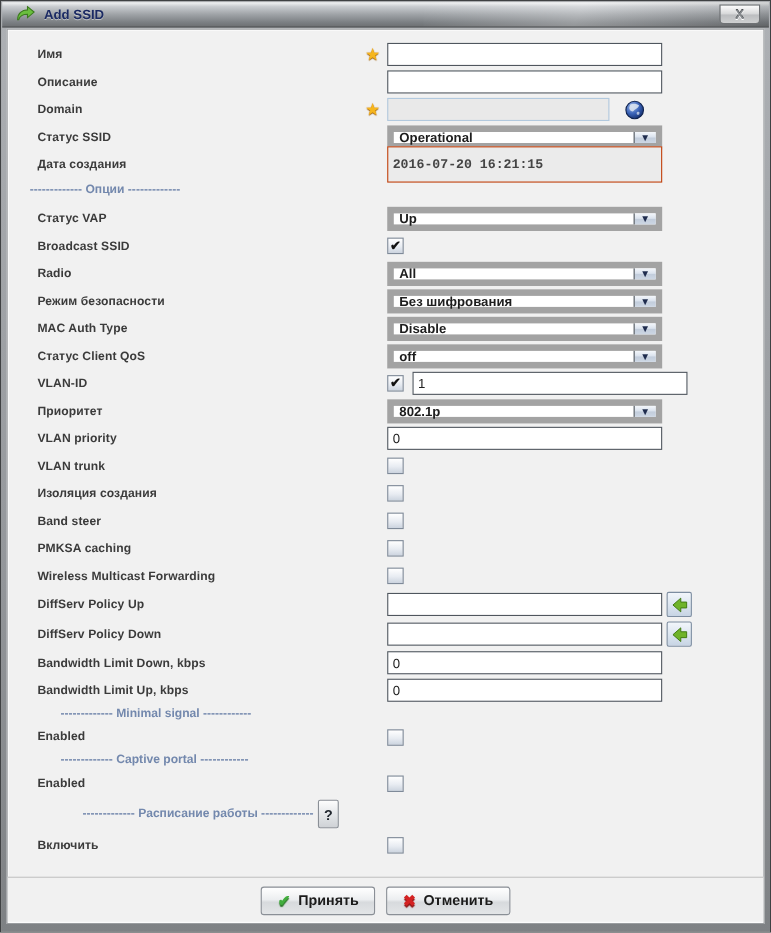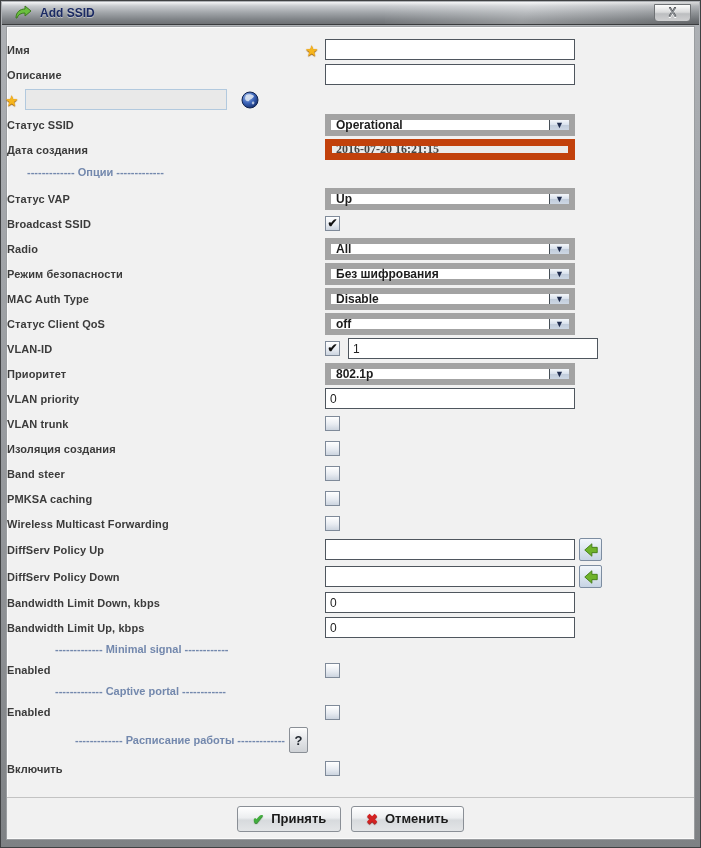--- a/index.html
+++ b/index.html
@@ -39,21 +39,21 @@
 
   
   .content {
     position:absolute; top:25px; left:5px; right:5px; bottom:7px;
     background:#f1f1f1;
     border:1px solid #9a9da0;
     box-shadow:inset 1px 1px 0 #fcfcfc;
     padding-top:10px;
   }
 
-  .row { display:flex; align-items:center; height:25px; }
+  .row { display:flex; align-items:center; height:25px; padding-left:27px; }
   .row-tall { height:27px; }
   .row-hdr { height:24px; padding-left:20px; }
   .row-hdr-sm { height:18px; padding-left:48px; }
   .row-cb-sm { height:24px; }
   .row-sched { height:32px; display:flex; align-items:center; padding-left:68px; }
   .row-last { height:25px; }
 
   .lbl { width:300px; flex-shrink:0; font-size:11px; font-weight:bold; color:#3b3b3b; letter-spacing:.1px; }
   .hdr { font-size:11px; font-weight:bold; color:#7388ad; }
 
@@ -61,22 +61,22 @@
 
   .star { position:absolute; left:-20px; top:50%; transform:translateY(-50%);
           font-size:15px; color:#f6b61d; text-shadow:0 0 1px #c87d12, 0 1px 1px #9a5e08; line-height:1; }
 
   input.txt {
     width:250px; height:21px; border:1px solid #4f565e; background:#ffffff;
     font-family:"Liberation Sans", sans-serif; font-size:12px; color:#222;
     padding:0 4px; outline:none;
   }
   input.txt-ro {
-    width:250px; height:21px; border:7px solid #c2410c; background:#ebebeb;
-    font-family:Liberation Serif, serif; font-size:12px; font-weight:bold; color:#454545;
+    width:250px; height:33px; border:1px solid #c2410c; background:#ebebeb;
+    font-family:Liberation Mono, monospace; font-size:12px; font-weight:bold; color:#454545;
     padding:0 4px; outline:none;
   }
   input.txt-dis {
     width:202px; height:21px; border:1px solid #b2c9de; background:#e9e9e9;
     padding:0 4px; outline:none;
   }
 
   .select {
     width:250px; height:22px; border:6px solid #a3a3a3; background:#ffffff;
     display:flex; align-items:center; cursor:pointer;
@@ -156,20 +156,21 @@
     </div>
 
     <div class="row">
       <span class="lbl">Описание</span>
       <span class="ctrl">
         <input class="txt" type="text" value="" style="">
       </span>
     </div>
 
     <div class="row">
+      <span class="lbl">Domain</span>
       <span class="ctrl">
         <span class="star">★</span>
         <input class="txt-dis" type="text" disabled="" value="" style="">
         <svg width="18" height="18" style="margin-left:14px" viewBox="0 0 18 18">
           <defs>
             <radialGradient id="gl" cx="35%" cy="30%" r="75%">
               <stop offset="0%" stop-color="#9db8e8"></stop>
                 <stop offset="55%" stop-color="#3a63b8"></stop>
                 <stop offset="100%" stop-color="#16306e"></stop>
             </radialGradient>

